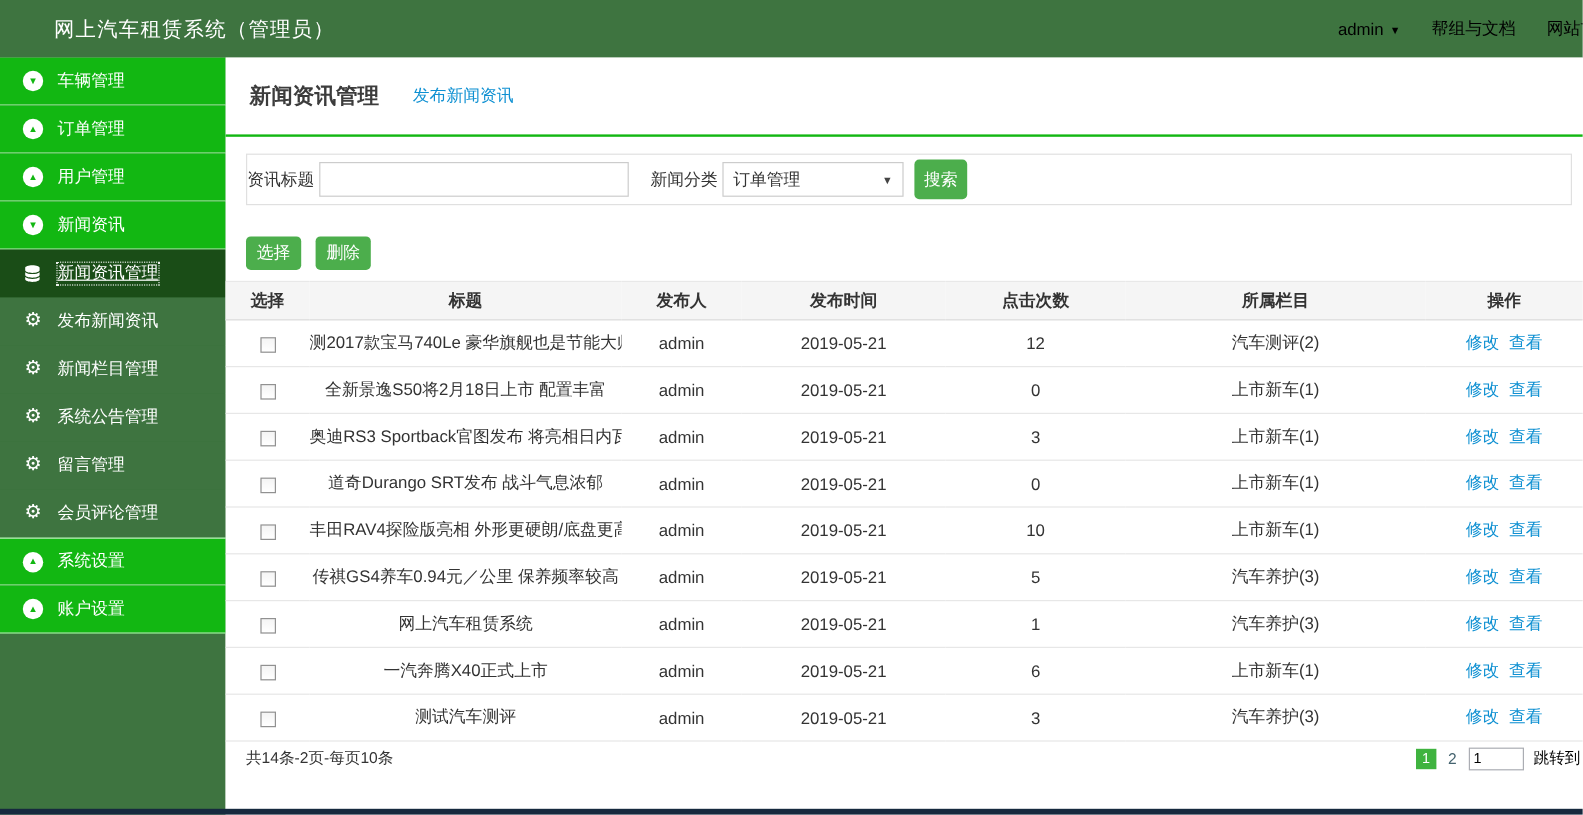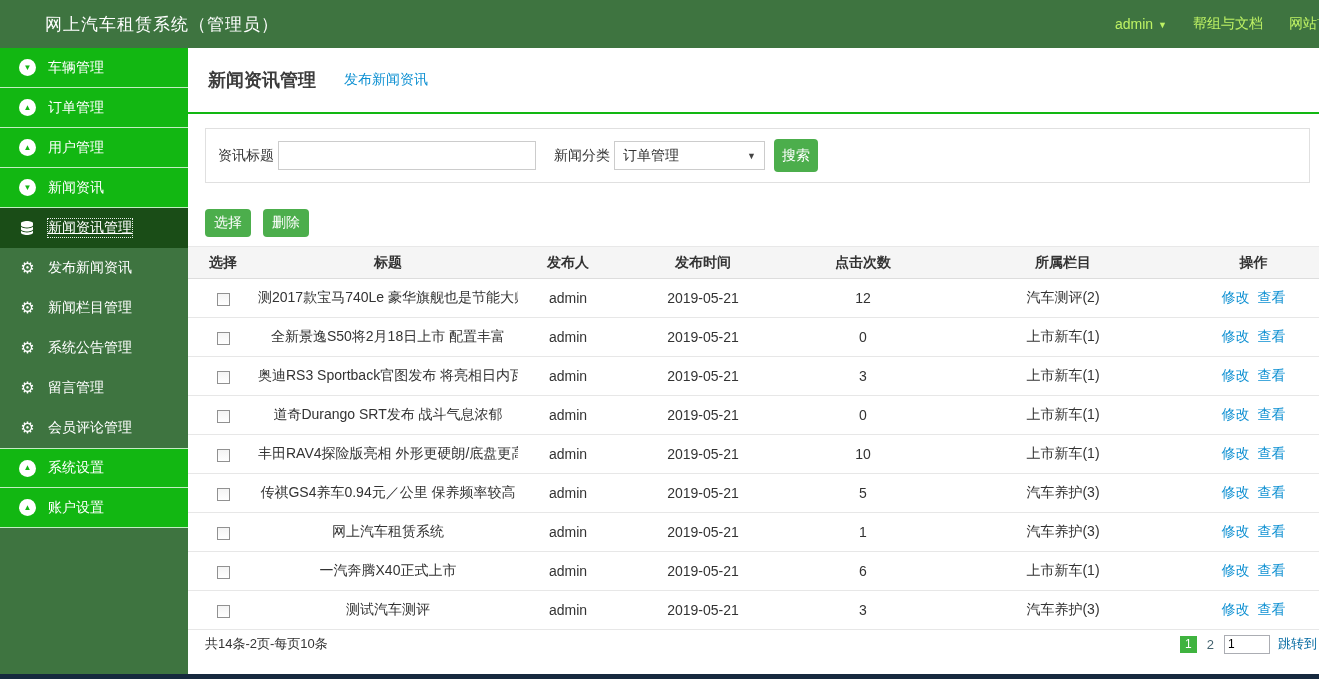--- a/index.html
+++ b/index.html
@@ -11,21 +11,21 @@
   
   .app-header {
     position:absolute; top:0; left:0; width:1319px; height:48px;
     background:#3e7440; color:#fff; display:flex; align-items:center;
   }
   .brand { font-size:17px; font-weight:normal; margin-left:45px; letter-spacing:1px; white-space:nowrap; }
   .hnav {
     position:absolute; right:-26px; top:0; height:48px;
     display:flex; align-items:center; gap:26px; white-space:nowrap;
   }
-  .hnav .hitem { color:#bef264; font-size:14px; cursor:pointer; }
+  .hnav .hitem { color:#000000; font-size:14px; cursor:pointer; }
   .caret-down { font-size:9px; margin-left:5px; vertical-align:1px; }
   
   .sidebar {
     position:absolute; top:48px; left:0; width:188px; bottom:0;
     background:#3e7440;
   }
   .side-item {
     height:40px; display:flex; align-items:center; padding-left:19px;
     color:#fff; cursor:pointer; position:relative;
   }
@@ -45,22 +45,22 @@
   
   .main { position:absolute; top:48px; left:188px; width:1131px; bottom:0; background:#fff; }
   .page-head {
     height:66px; border-bottom:2px solid #12b712;
     display:flex; align-items:center; padding-left:20px;
   }
   .page-title { font-size:18px; font-weight:bold; color:#3c3c3c; }
   .page-action { font-size:14px; color:#0e90d2; margin-left:28px; cursor:pointer; text-decoration:none; }
   
   .search-panel {
-    margin:14px 9px 0 17px; height:55px; border:1px solid #e0e0e0;
-    display:flex; align-items:center; padding-left:12px;
+    margin:14px 9px 0 17px; height:43px; border:1px solid #e0e0e0;
+    display:flex; align-items:center; padding-left:0;
   }
   .search-panel label { font-size:14px; color:#333; }
   .txt-input {
     width:258px; height:29px; border:1px solid #ccc; margin-left:4px;
     font-size:14px; padding:0 6px; outline:none;
   }
   .lbl2 { margin-left:18px; }
   .select-box {
     width:151px; height:29px; border:1px solid #ccc; margin-left:4px;
     display:flex; align-items:center; justify-content:space-between;
@@ -99,21 +99,21 @@
     padding-left:17px; margin-top:2px;
   }
   .summary { font-size:13px; color:#333; }
   .pager { display:flex; align-items:center; gap:8px; padding-right:2px; }
   .pg-active {
     width:17px; height:17px; background:#3fb33f; color:#fff; font-size:12px;
     display:flex; align-items:center; justify-content:center; cursor:pointer;
   }
   .pg-num { font-size:13px; color:#44636f; cursor:pointer; padding:0 2px; }
   .jump-input { width:46px; height:19px; border:1px solid #abadb3; font-size:12px; padding-left:3px; outline:none; }
-  .jump-lbl { font-size:13px; color:#0369a1; white-space:nowrap; }
+  .jump-lbl { font-size:13px; color:#000000; white-space:nowrap; }
   .bottom-strip { position:absolute; left:0; right:0; bottom:0; height:5px; background:#16293e; z-index:5; }
 </style>
 </head>
 <body>
 
 <header class="app-header">
   <div class="brand">网上汽车租赁系统（管理员）</div>
   <div class="hnav">
     <span class="hitem"><span>admin</span><span class="caret-down">▼</span></span>
     <span class="hitem">帮组与文档</span>

